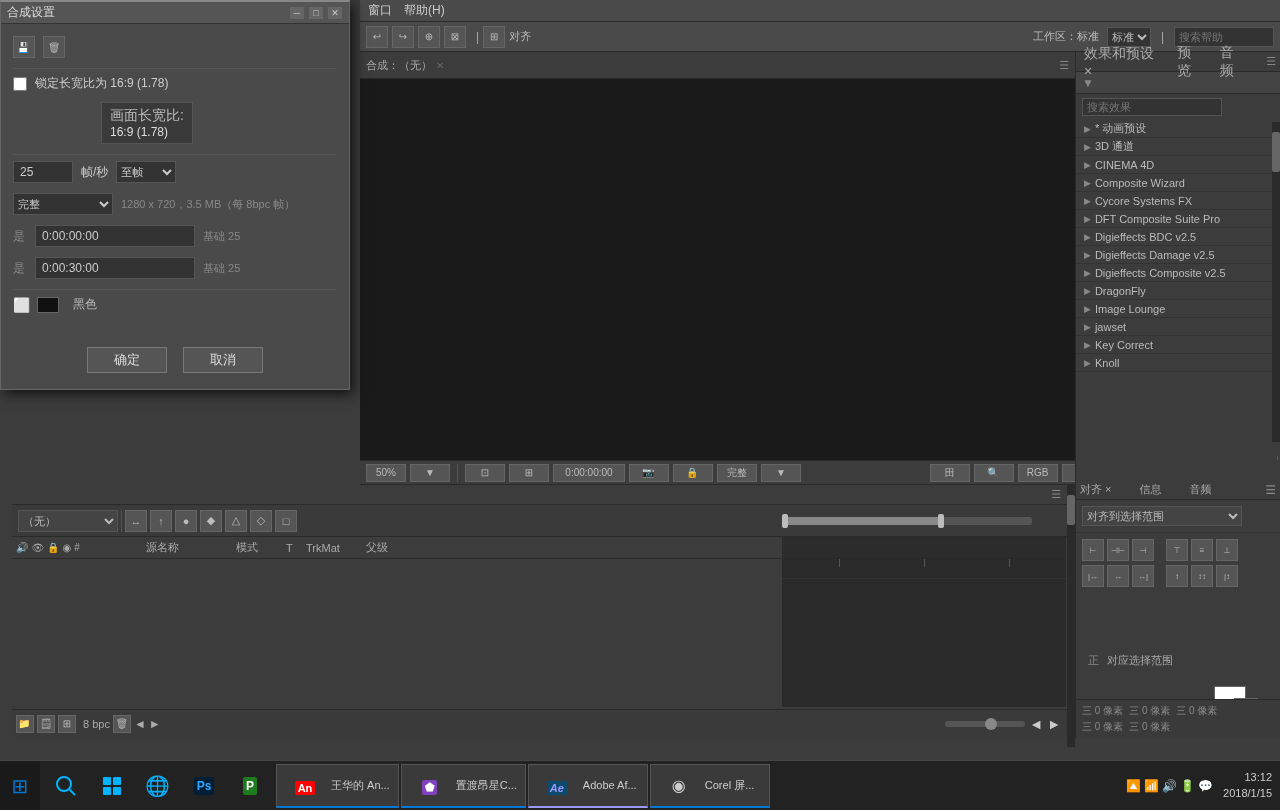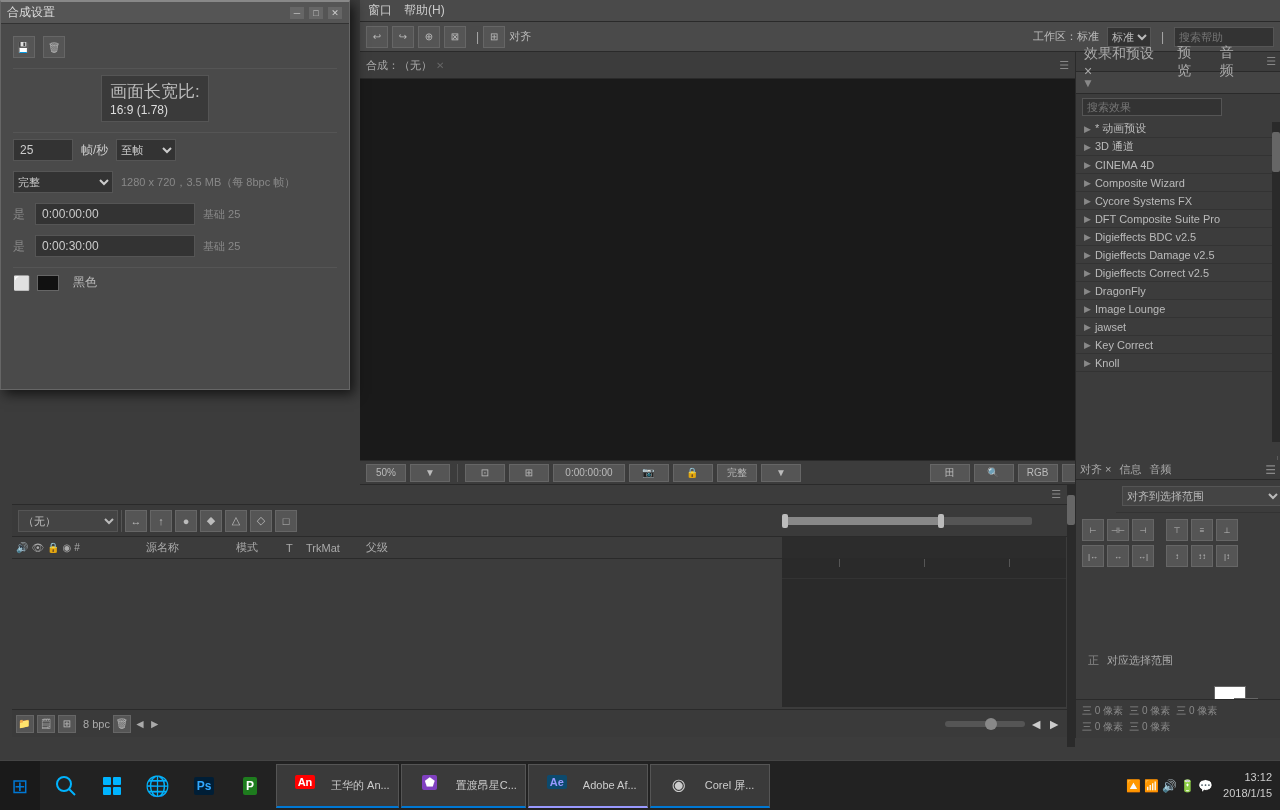--- a/index.html
+++ b/index.html
@@ -188,22 +188,23 @@
       background: #3c3c3c;
       border-left: 1px solid #2a2a2a;
     }
 
     .right-props-tab {
       height: 20px;
       background: #3c3c3c;
       display: flex;
       align-items: center;
       padding: 0 4px;
-      gap: 0;
+      gap: 20px;
       border-bottom: 1px solid #2a2a2a;
+      margin-top: 20px;
     }
 
     .align-panel {
       padding: 6px;
     }
 
     .align-row {
       display: flex;
       gap: 3px;
       margin-bottom: 4px;
@@ -388,21 +389,21 @@
       padding: 0 8px;
       gap: 6px;
       cursor: pointer;
       font-size: 11px;
       color: #ccc;
       border-bottom: 2px solid #0078d4;
     }
 
     .taskbar-app-icon {
       width: 40px; height: 20px;
-      display: flex; align-items: flex-start; justify-content: center;
+      display: flex; align-items: flex-end; justify-content: center;
       font-size: 16px;
     }
 
     .taskbar-right {
       display: flex;
       align-items: center;
       height: 50px;
       padding: 0 8px;
       gap: 4px;
     }
@@ -556,21 +557,21 @@
     <div class="effects-item">
       <span class="arrow icon-arrow">▶</span>
       <span>Digieffects BDC v2.5</span>
     </div>
     <div class="effects-item">
       <span class="arrow icon-arrow">▶</span>
       <span>Digieffects Damage v2.5</span>
     </div>
     <div class="effects-item">
       <span class="arrow icon-arrow">▶</span>
-      <span>Digieffects Correct v2.5</span>
+      <span>Digieffects Composite v2.5</span>
     </div>
     <div class="effects-item">
       <span class="arrow icon-arrow">▶</span>
       <span>DragonFly</span>
     </div>
     <div class="effects-item">
       <span class="arrow icon-arrow">▶</span>
       <span>Image Lounge</span>
     </div>
     <div class="effects-item">
@@ -623,21 +624,21 @@
 
 <div class="right-props">
   <div class="right-props-tab">
     <span style="font-size:11px;color:#aaa;cursor:pointer;">对齐 ×</span>
     <span style="font-size:11px;color:#aaa;cursor:pointer;margin-left:8px;">信息</span>
     <span style="font-size:11px;color:#aaa;cursor:pointer;margin-left:8px;">音频</span>
     <span style="flex:1;"></span>
     <span style="cursor:pointer;color:#888;">☰</span>
   </div>
 
-  <div style="padding:6px;border-bottom:1px solid #333;margin-left:40px;">
+  <div style="padding:6px;border-bottom:1px solid #333;">
     <select style="background:#444;border:1px solid #555;color:#bbb;font-size:11px;height:20px;width:160px;">
       <option>对齐到选择范围</option>
     </select>
   </div>
 
   <div class="align-panel">
     <div class="align-row">
       <div class="align-btn">⊢</div>
       <div class="align-btn">⊣⊢</div>
       <div class="align-btn">⊣</div>
@@ -785,25 +786,29 @@
 
   <div class="dialog-content">
 
     <div class="dialog-row">
       <button style="width:22px;height:22px;background:#555;border:1px solid #666;cursor:pointer;color:#bbb;font-size:10px;">💾</button>
       <button style="width:22px;height:22px;background:#555;border:1px solid #666;cursor:pointer;color:#bbb;font-size:10px;">🗑</button>
     </div>
 
     <hr class="sep">
 
+    <div class="dialog-row">
+      <input type="checkbox" class="dialog-checkbox" style="">
+      <span>锁定长宽比为 16:9 (1.78)</span>
+    </div>
 
     <div class="dialog-row">
       <span style="width:80px;"></span>
       <div style="background:#3a3a3a;padding:4px 8px;border:1px solid #555;">
-        <span style="font-size:17px;color:#bbb;">画面长宽比:</span>
+        <span style="font-size:14px;color:#bbb;">画面长宽比:</span>
         <br>
         <span style="font-size:12px;color:#ddd;">16:9 (1.78)</span>
       </div>
     </div>
 
     <hr class="sep">
 
     <div class="dialog-row">
       <input type="text" class="dialog-input" style="width: 60px;" value="25">
       <span>帧/秒</span>
@@ -833,20 +838,24 @@
 
     <hr class="sep">
 
     <div class="dialog-row">
       <span style="width:16px;font-size:14px;color:#888;">⬜</span>
       <div style="width:22px;height:16px;background:#111;border:1px solid #666;cursor:pointer;"></div>
       <span style="font-size:12px;color:#bbb;margin-left:6px;">黑色</span>
     </div>
   </div>
 
+  <div class="dialog-btns">
+    <button class="dialog-btn">确定</button>
+    <button class="dialog-btn">取消</button>
+  </div>
 </div>
 
 <div class="taskbar">
 
   <div class="taskbar-start">
     <span style="font-size:20px;color:#0078d4;">⊞</span>
   </div>
 
   <div class="taskbar-icons">
     <div class="taskbar-icon">
@@ -880,21 +889,21 @@
       <span style="overflow:hidden;text-overflow:ellipsis;white-space:nowrap;max-width:80px;">王华的 An...</span>
     </div>
     <div class="taskbar-app">
       <div class="taskbar-app-icon">
         <span style="background:#8040c0;color:#fff;font-size:11px;font-weight:bold;padding:1px 3px;border-radius:2px;">⬟</span>
       </div>
       <span style="overflow:hidden;text-overflow:ellipsis;white-space:nowrap;max-width:80px;">置渡昂星C...</span>
     </div>
     <div class="taskbar-app" style="border-bottom-color:#9999ff;">
       <div class="taskbar-app-icon">
-        <span style="background:#0c4a6e;color:#9999ff;font-size:11px;font-weight:bold;padding:1px 3px;border-radius:2px;">Ae</span>
+        <span style="background:#0c4a6e;color:#9999ff;font-size:11px;font-weight:bold;padding:1px 3px;border-radius:2px;font-style:italic;">Ae</span>
       </div>
       <span style="overflow:hidden;text-overflow:ellipsis;white-space:nowrap;max-width:80px;">Adobe Af...</span>
     </div>
     <div class="taskbar-app">
       <div class="taskbar-app-icon">
         <span style="font-size:16px;">◉</span>
       </div>
       <span style="overflow:hidden;text-overflow:ellipsis;white-space:nowrap;max-width:80px;">Corel 屏...</span>
     </div>
   </div>

